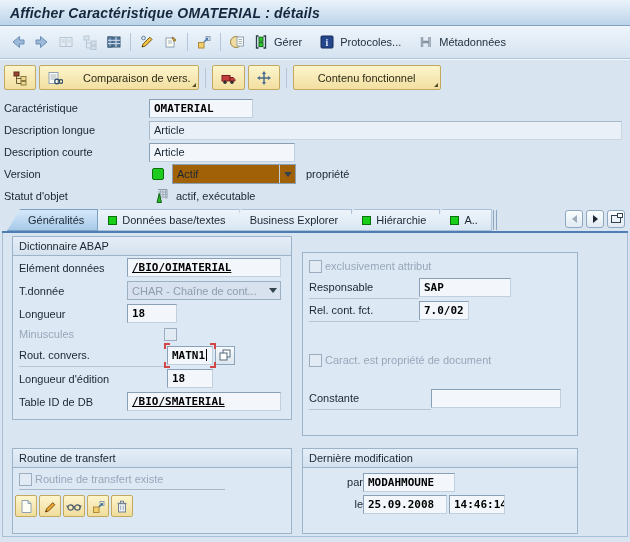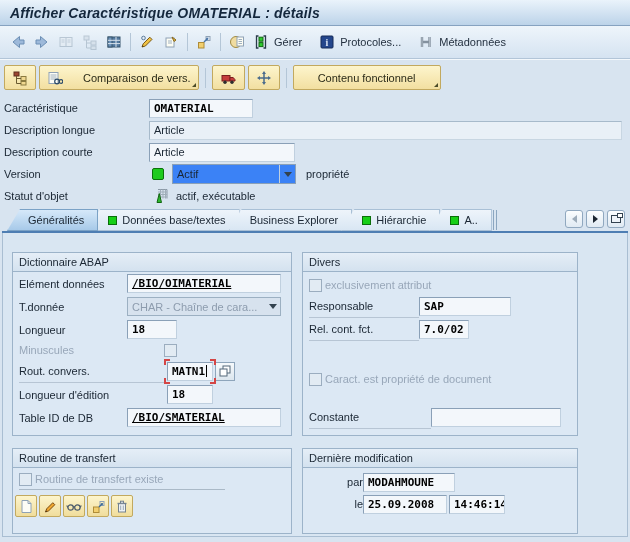--- a/index.html
+++ b/index.html
@@ -34,21 +34,21 @@
   
   .hdr { padding:2px 8px 0 4px; }
   .hrow { height:22px; display:flex; align-items:center; }
   .hlabel { width:145px; flex:none; }
   .fld { background:#f3f7fb; border:1px solid #8aa0b7; border-right-color:#c0d0df; border-bottom-color:#c0d0df;
          height:19px; display:flex; align-items:center; padding:0 4px; overflow:hidden; white-space:nowrap; }
   .fld.ro { background:#e9f0f7; border-color:#a7bacb #c8d6e2 #c8d6e2 #a7bacb; }
   .val { font-family:"DejaVu Sans Mono",monospace; font-weight:bold; font-size:11px; color:#000; }
   .link { text-decoration:underline; }
   .led { width:12px; height:12px; background:#1ecb1e; border:1px solid #0b710b; border-radius:2px; flex:none; }
-  .combo { width:124px; height:20px; background:#3b82f6; border:1px solid #8aa0b7; display:flex; align-items:center;
+  .combo { width:124px; height:20px; background:#a16207; border:1px solid #8aa0b7; display:flex; align-items:center;
            padding-left:4px; }
   .combo .ctext { flex:1; }
   .combo .cbox { width:16px; height:18px; display:flex; align-items:center; justify-content:center; border-left:1px solid #c0d0df; }
   .darr { width:0; height:0; border-left:4px solid transparent; border-right:4px solid transparent; border-top:5px solid #33424f; }
 
   
   .tabs { display:flex; align-items:flex-end; height:24px; padding-left:18px; position:relative; }
   .tab { height:22px; display:flex; align-items:center; gap:5px; padding:0 14px 0 21px; margin-left:-11px;
          clip-path:polygon(13px 0,100% 0,100% 100%,0 100%);
          background:linear-gradient(#eff5fb,#d8e6f3); box-shadow:inset 0 0 0 1px #a9c0d6; position:relative; z-index:1; white-space:nowrap; }
@@ -63,21 +63,21 @@
   .ovr { width:10px; height:8px; border:1px solid #33424f; position:relative; background:#eef3f8; }
   .ovr i { position:absolute; right:-3px; top:-3px; width:6px; height:5px; border:1px solid #33424f; background:#fff; display:block; }
 
   .blueline { height:2px; background:#4e7eb3; margin:0 2px; }
 
   
   .content { margin:0 2px; height:304px; background:#d9e6f2; border:1px solid #a9bed2; border-top:none; position:relative; }
   .gb { position:absolute; background:#dce8f4; border:1px solid #9cb3c9; }
   .gb-title { height:19px; border-bottom:1px solid #9cb3c9; display:flex; align-items:center; padding:0 6px;
               background:linear-gradient(#e5eef7,#d4e2ef); }
-  .gb-dict     { left:9px;   top:19px;  width:280px; height:184px; }
+  .gb-dict     { left:9px;   top:3px;  width:280px; height:184px; }
   .gb-divers   { left:299px; top:19px;  width:276px; height:184px; }
   .gb-transfer { left:9px;   top:215px; width:280px; height:86px; }
   .gb-last     { left:299px; top:215px; width:276px; height:86px; }
 
   .grow { display:flex; align-items:center; height:23px; padding:0 6px; }
   .glabel { flex:none; }
   .glabel.ruled { align-self:stretch; display:flex; align-items:center; border-bottom:1px solid #b7c5d4; }
   .lw108 { width:108px; } .lw148 { width:148px; } .lw110 { width:110px; } .lw122 { width:122px; } .lw54 { width:54px;text-align:right; }
   .dis { color:#98a7b9; }
   .cb { width:13px; height:13px; border:1px solid #9badbf; background:#e2ebf3; flex:none; }
@@ -381,21 +381,21 @@
       </div>
       <div class="grow">
         <span class="glabel lw108">Elément données</span>
         <div class="fld w154">
           <span class="val link">/BIO/OIMATERIAL</span>
         </div>
       </div>
       <div class="grow">
         <span class="glabel lw108">T.donnée</span>
         <div class="ddl">
-          <span class="ctext">CHAR - Chaîne de cara...</span>
+          <span class="ctext">CHAR - Chaîne de cont...</span>
           <span class="darr" style="margin-right:3px;"></span>
         </div>
       </div>
       <div class="grow">
         <span class="glabel lw108">Longueur</span>
         <div class="fld w50">
           <span class="val">18</span>
         </div>
       </div>
       <div class="grow" style="height:18px;">
@@ -431,23 +431,20 @@
       </div>
       <div class="grow">
         <span class="glabel lw108">Table ID de DB</span>
         <div class="fld w154">
           <span class="val link">/BIO/SMATERIAL</span>
         </div>
       </div>
     </div>
 
     <div class="gb gb-divers">
-      <div class="gb-title">
-        <span>Divers</span>
-      </div>
       <div class="grow" style="height:20px; margin-top:3px;">
         <span class="cb"></span>
         <span class="dis" style="margin-left:3px;">exclusivement attribut</span>
       </div>
       <div class="grow">
         <span class="glabel lw110 ruled">Responsable</span>
         <div class="fld w92">
           <span class="val">SAP</span>
         </div>
       </div>

